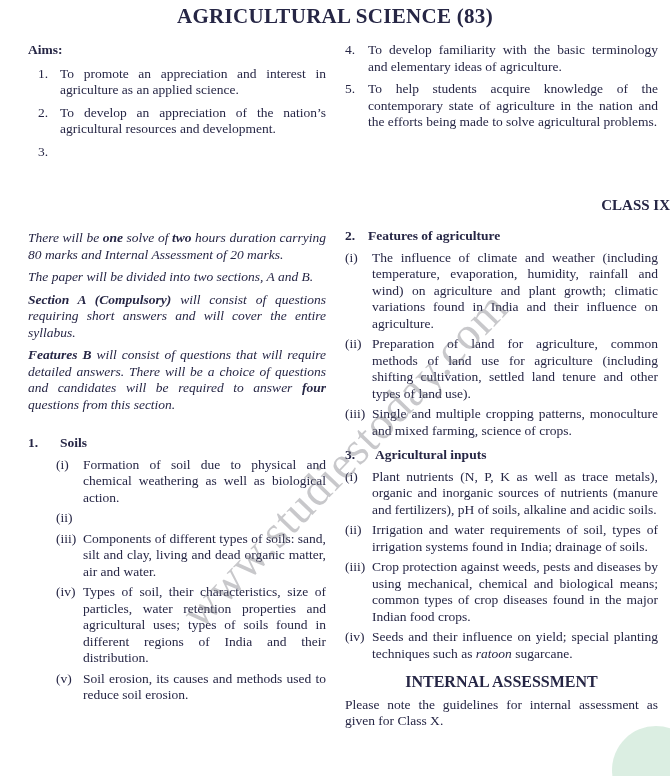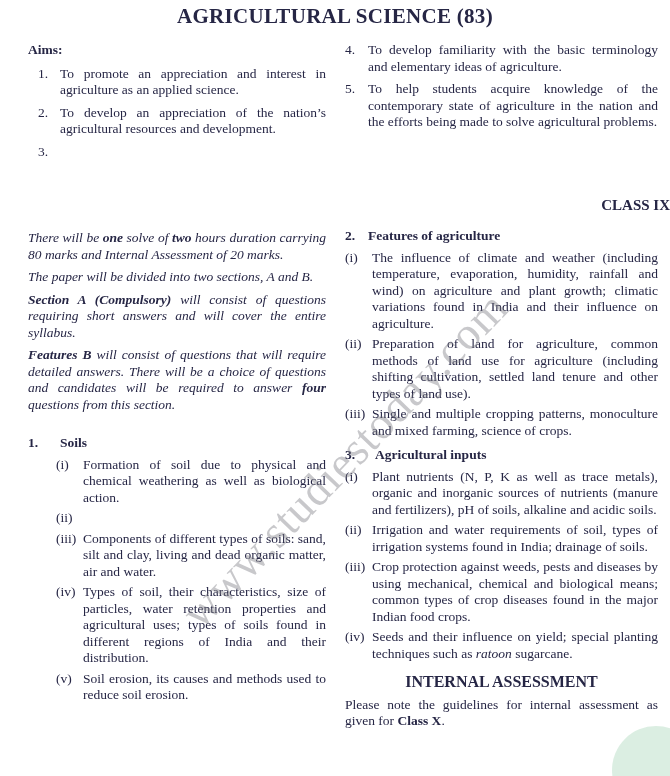--- a/index.html
+++ b/index.html
@@ -33,21 +33,21 @@
   .topic-head .gw { flex:0 0 32px; }
   .topic-head .gn { flex:0 0 23px; }
   .topic-head .gm { flex:0 0 30px; }
   .mt-big { margin-top:22px; }
   .mt-mid { margin-top:8px; }
   .syl-item { display:flex; margin-bottom:4px; }
   .syl-item .rnum { flex:0 0 27px; }
   .main-left .syl-item { padding-left:28px; }
   .ia-head { text-align:center; font-weight:bold; font-size:16px; margin:12px 0 6px 0; }
   .ia-note { margin:0; text-align:justify; }
-  .ia-note b { font-weight:bold; }
+  .ia-note b { font-weight:normal; }
   .watermark {
     position:absolute; left:345px; top:460px; z-index:5;
     transform:translate(-50%,-50%) rotate(-46deg);
     font-size:46px; letter-spacing:1px; white-space:nowrap;
     color:rgba(125,125,130,0.42); pointer-events:none; font-weight:normal;
   }
   .corner-blob {
     position:absolute; right:-30px; bottom:-38px; width:88px; height:88px;
     border-radius:50%; background:#cfe8d8; opacity:.75; z-index:0;
   }

